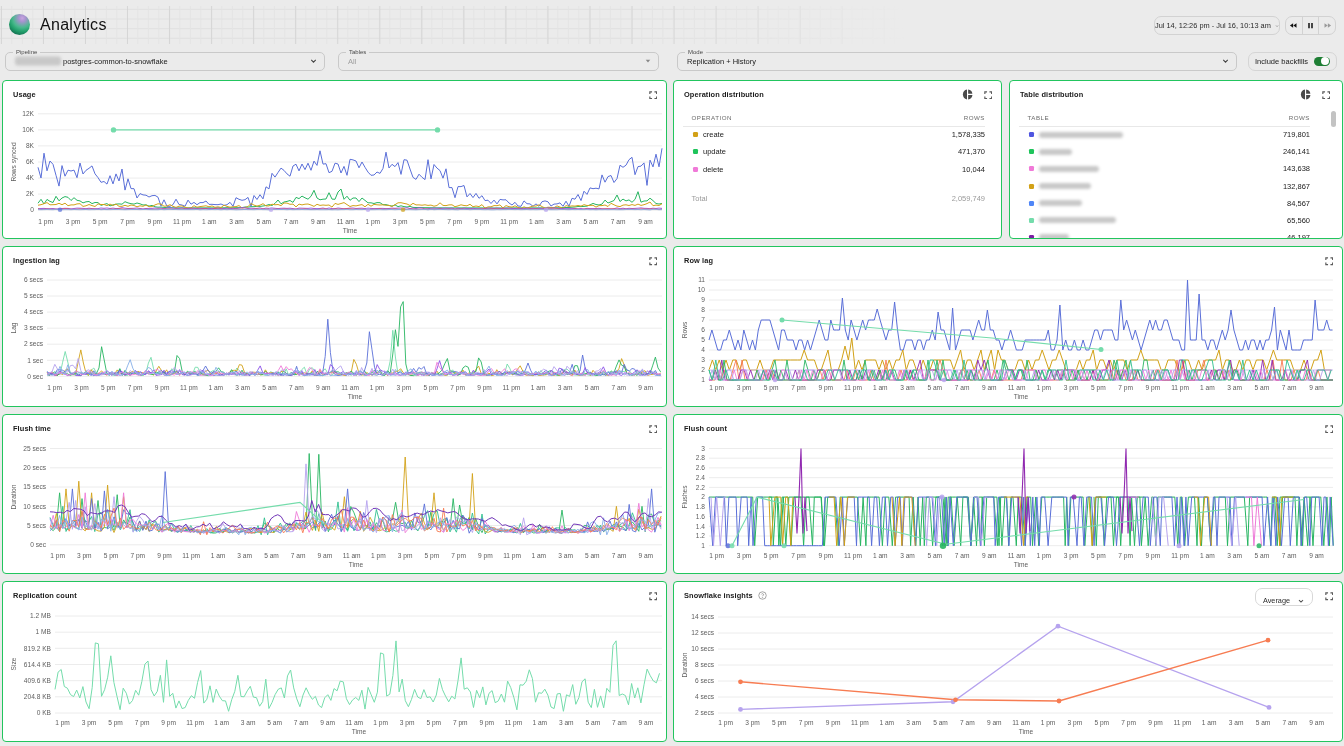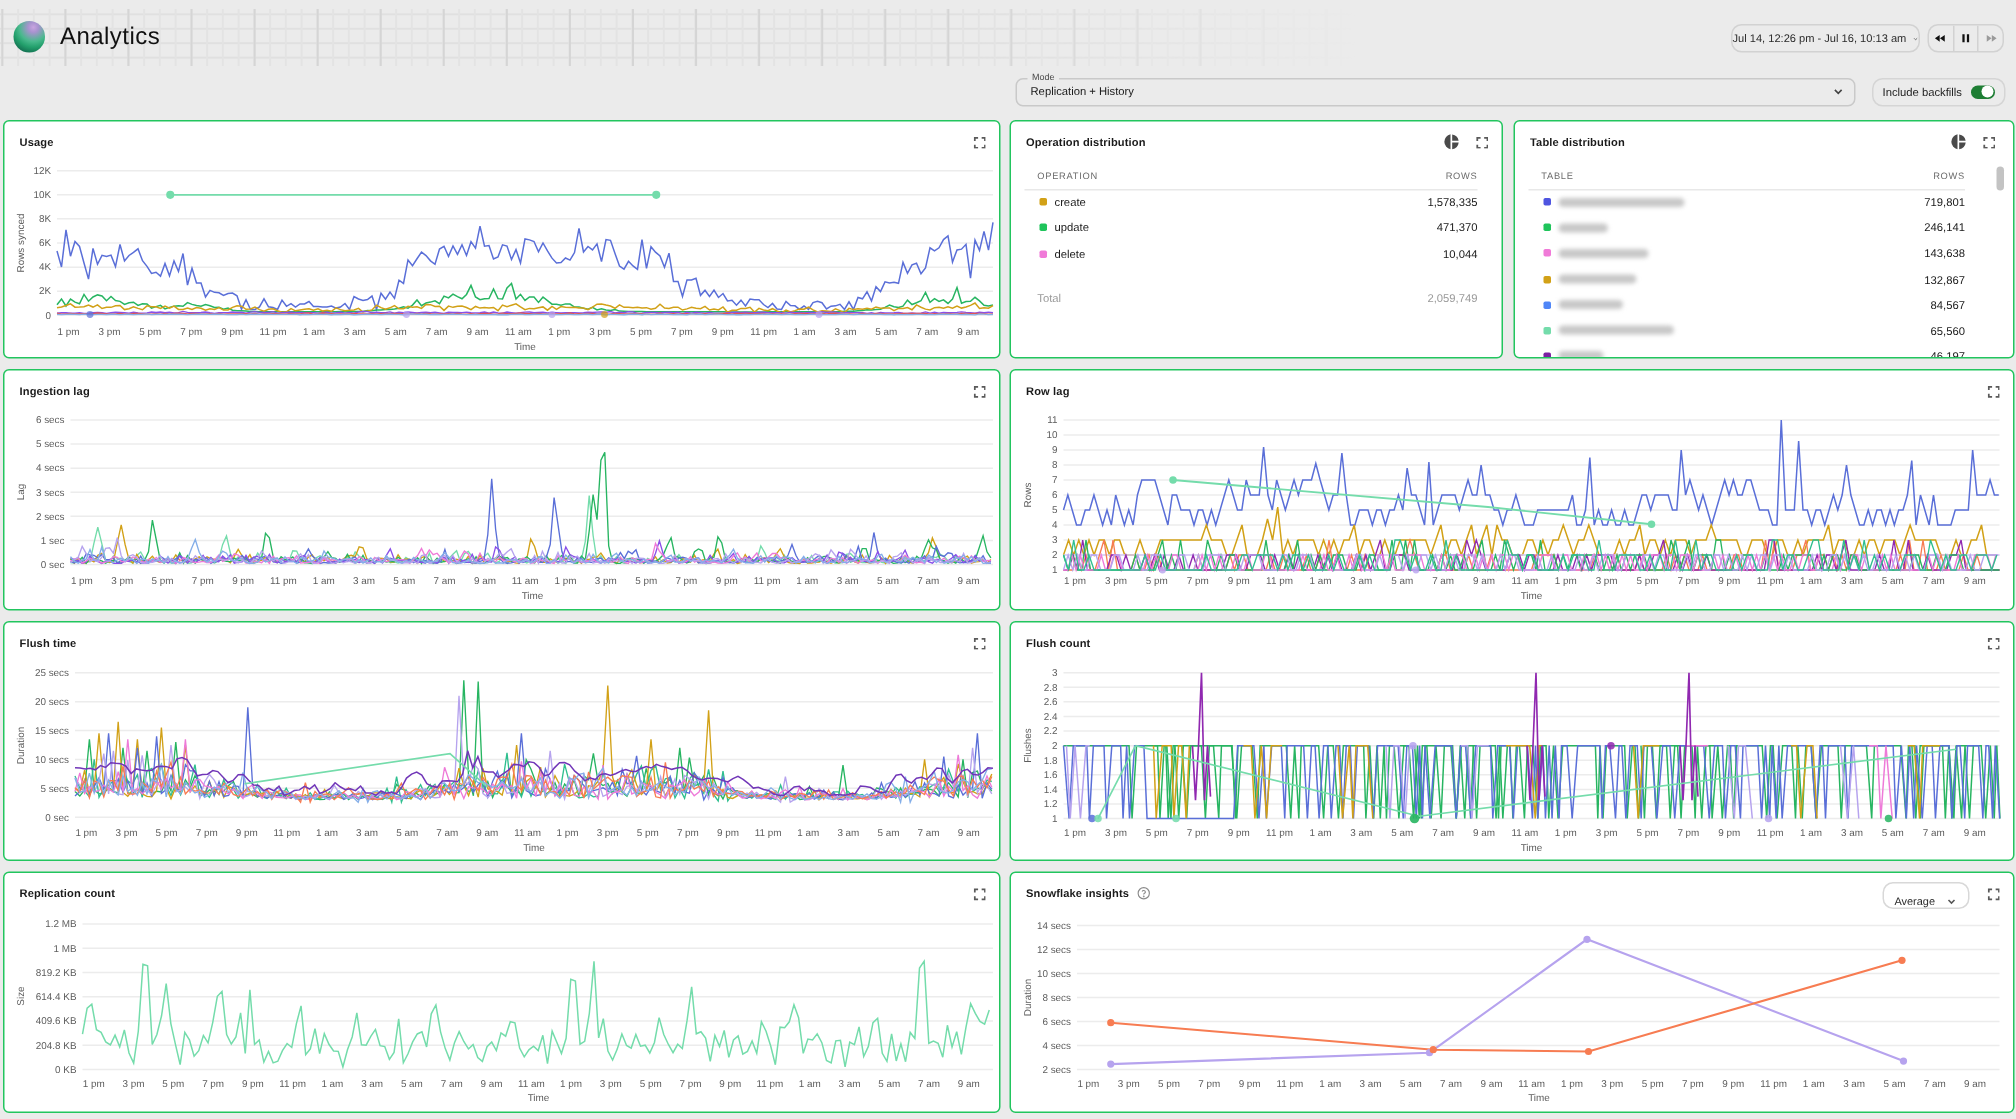--- a/index.html
+++ b/index.html
@@ -66,20 +66,38 @@
   <div class="seg">
         <svg width="9" height="9" viewBox="0 0 24 24" fill="#111">
           <path d="M6 19h4V5H6v14zm8-14v14h4V5h-4z"></path>
         </svg>
       </div>
   <div class="seg">
         <svg width="9" height="9" viewBox="0 0 24 24" fill="#9a9a9a">
           <path d="M4 18l8.5-6L4 6v12zm9-12v12l8.5-6L13 6z"></path>
         </svg>
       </div>
+</div>
+<div class="sel" style="left:5px;width:320px">
+  <span class="lab">Pipeline</span>
+  <span class="val"><span class="blob" style="width:46px;height:9px;margin-right:2px"></span>postgres-common-to-snowflake</span>
+  <span class="chev">
+        <svg width="9" height="9" viewBox="0 0 10 10" fill="none" stroke="#444" stroke-width="1.2">
+          <path d="M2.5 3.8 L5 6.3 L7.5 3.8"></path>
+        </svg>
+      </span>
+</div>
+<div class="sel" style="left:338px;width:321px">
+  <span class="lab">Tables</span>
+  <span class="val" style="color:#9e9e9e">All</span>
+  <span class="chev">
+        <svg width="8" height="8" viewBox="0 0 10 10" fill="#888">
+          <path d="M2.2 3.5 L7.8 3.5 L5 6.8 Z"></path>
+        </svg>
+      </span>
 </div>
 <div class="sel" style="left:677px;width:560px">
   <span class="lab">Mode</span>
   <span class="val">Replication + History</span>
   <span class="chev">
         <svg width="9" height="9" viewBox="0 0 10 10" fill="none" stroke="#444" stroke-width="1.2">
           <path d="M2.5 3.8 L5 6.3 L7.5 3.8"></path>
         </svg>
       </span>
 </div>

